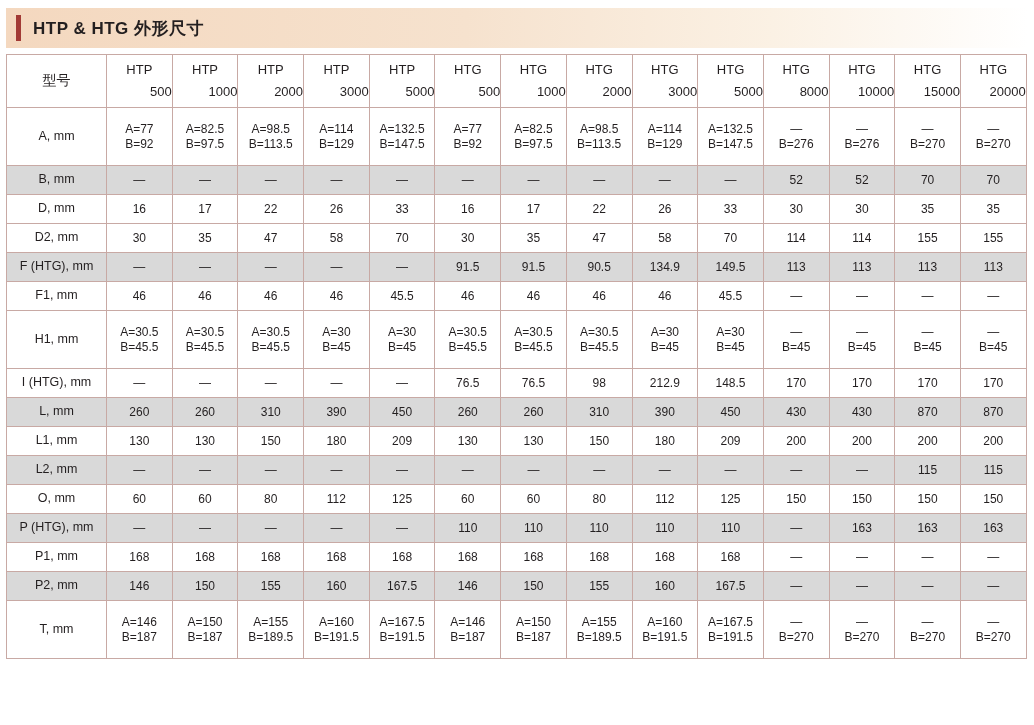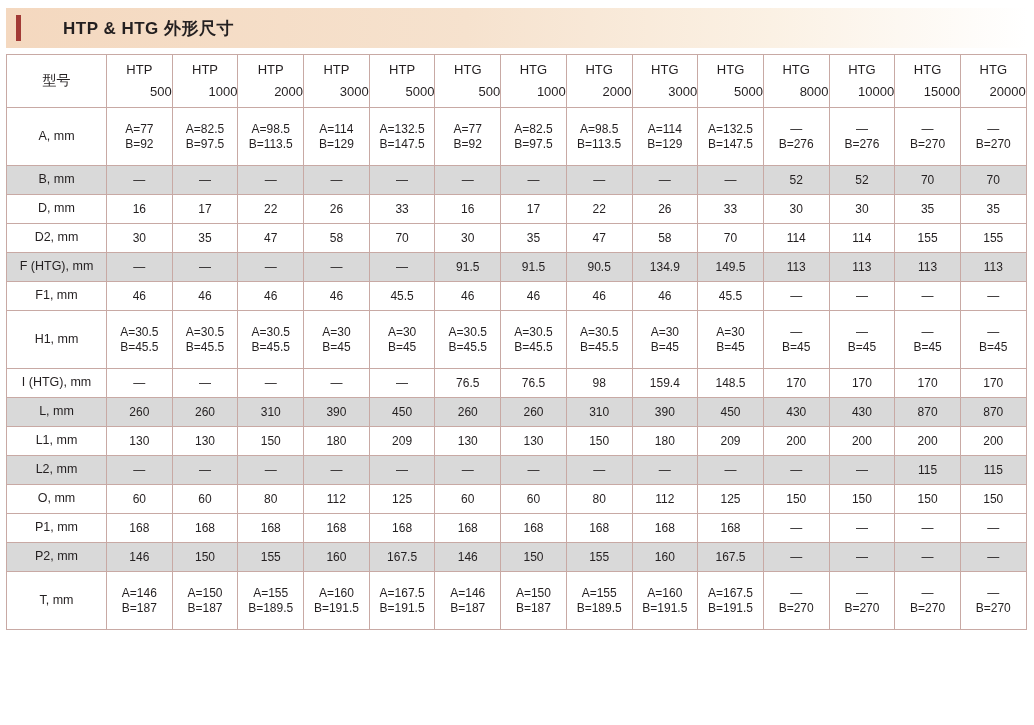--- a/index.html
+++ b/index.html
@@ -21,21 +21,20 @@
     box-sizing: border-box;
   }
   
   .banner {
     position: relative;
     height: 40px;
     margin: 8px 6px 6px 6px;
     background: linear-gradient(to right, #f4d8bf 0%, #f6e2ce 45%, #fbf1e4 75%, #ffffff 100%);
     display: flex;
     align-items: center;
-    gap: 30px;
   }
   .banner-bar {
     width: 5px;
     height: 26px;
     background: #a23a35;
     margin-left: 10px;
     margin-right: 12px;
     flex: none;
   }
   .banner-title {
@@ -386,21 +385,21 @@
         <tr class="plain single">
           <td class="rh">I (HTG), mm</td>
           <td>—</td>
           <td>—</td>
           <td>—</td>
           <td>—</td>
           <td>—</td>
           <td>76.5</td>
           <td>76.5</td>
           <td>98</td>
-          <td>159.4</td>
+          <td>212.9</td>
           <td>148.5</td>
           <td>170</td>
           <td>170</td>
           <td>170</td>
           <td>170</td>
         </tr>
         <tr class="shade single">
           <td class="rh">L, mm</td>
           <td>260</td>
           <td>260</td>
@@ -461,20 +460,37 @@
           <td>60</td>
           <td>60</td>
           <td>80</td>
           <td>112</td>
           <td>125</td>
           <td>150</td>
           <td>150</td>
           <td>150</td>
           <td>150</td>
         </tr>
+        <tr class="shade single">
+          <td class="rh">P (HTG), mm</td>
+          <td>—</td>
+          <td>—</td>
+          <td>—</td>
+          <td>—</td>
+          <td>—</td>
+          <td>110</td>
+          <td>110</td>
+          <td>110</td>
+          <td>110</td>
+          <td>110</td>
+          <td>—</td>
+          <td>163</td>
+          <td>163</td>
+          <td>163</td>
+        </tr>
         <tr class="plain single">
           <td class="rh">P1, mm</td>
           <td>168</td>
           <td>168</td>
           <td>168</td>
           <td>168</td>
           <td>168</td>
           <td>168</td>
           <td>168</td>
           <td>168</td>

